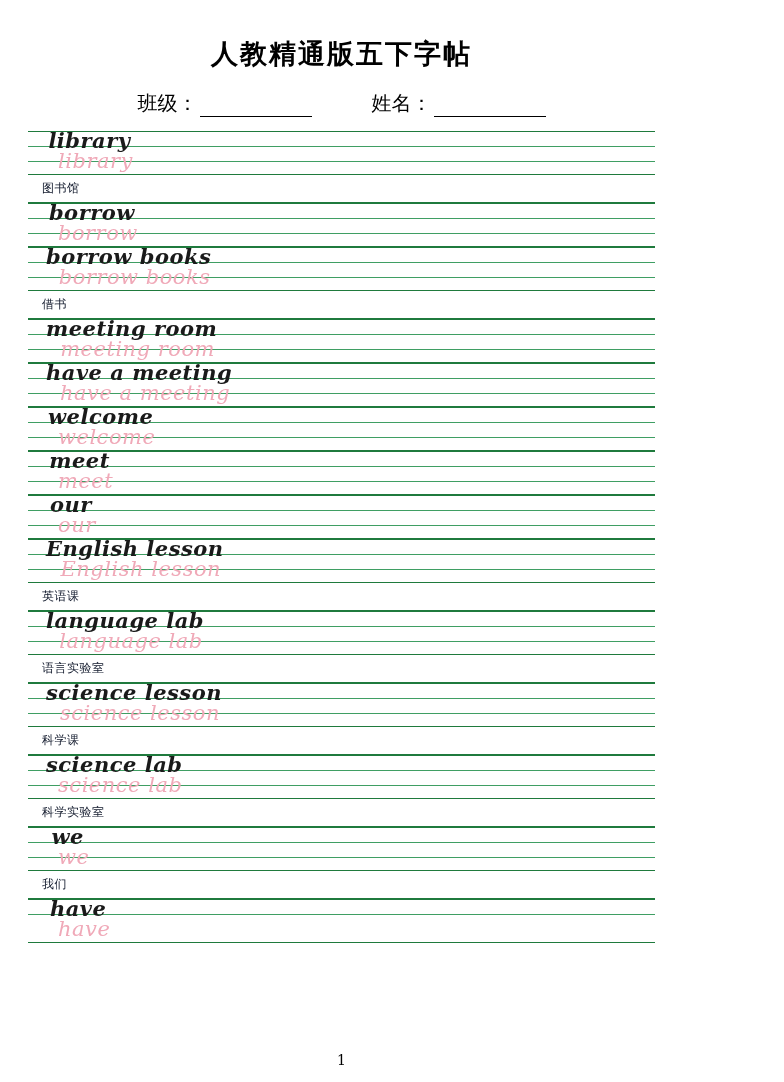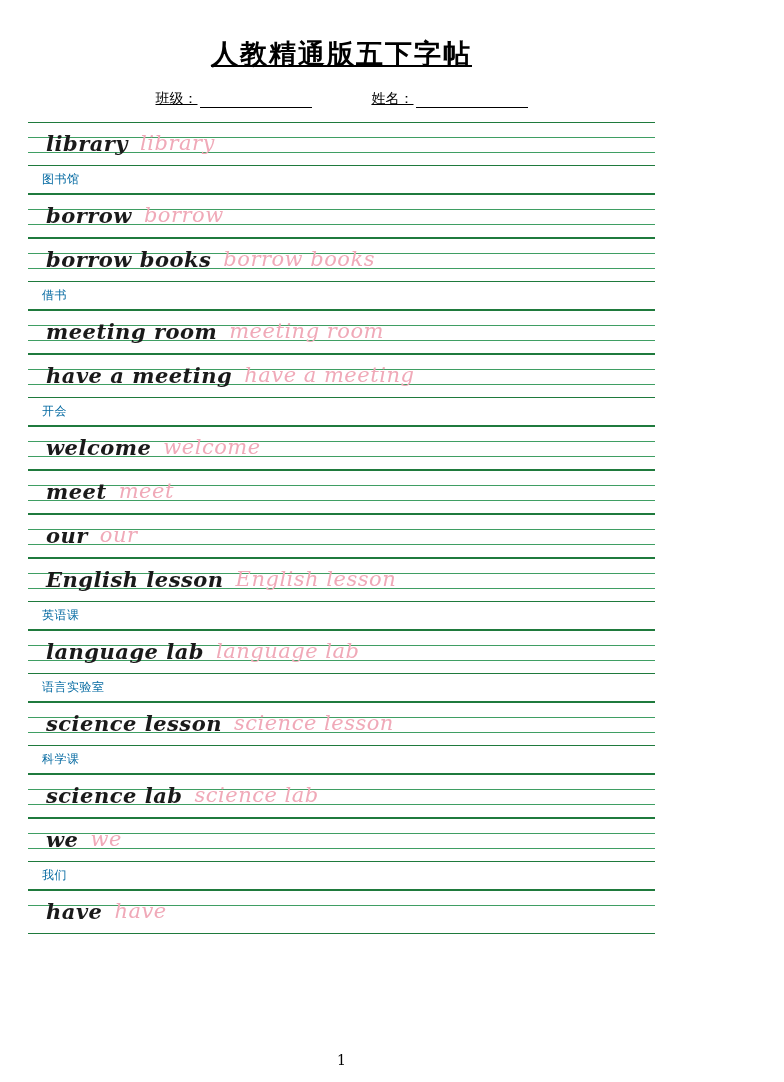--- a/index.html
+++ b/index.html
@@ -12,40 +12,39 @@
     height: 1082px;
     font-family: "Liberation Serif", serif;
     position: relative;
     overflow: hidden;
   }
   .page {
     width: 683px;
     height: 1082px;
     position: relative;
     box-sizing: border-box;
-    text-decoration: underline;
   }
   .title {
     text-align: center;
     font-family: "DejaVu Serif", serif;
     font-size: 27px;
     font-weight: 600;
     letter-spacing: 2px;
     color: #000;
     padding-top: 38px;
     line-height: 1.2;
   }
   .meta-row {
     display: flex;
     justify-content: center;
     align-items: flex-end;
     gap: 60px;
     margin-top: 20px;
     font-family: "DejaVu Serif", serif;
-    font-size: 14px;
+    font-size: 20px;
     color: #000;
   }
   .meta-item {
     display: flex;
     align-items: flex-end;
     white-space: nowrap;
   }
   .meta-label { margin-right: 2px; }
   .meta-blank {
     display: inline-block;
@@ -82,20 +81,21 @@
     left: 18px;
     top: -2px;
     height: 44px;
     display: flex;
     align-items: center;
     white-space: nowrap;
     font-family: "DejaVu Serif", serif;
     font-style: italic;
     font-size: 21px;
     line-height: 1;
+    flex-direction: column;
   }
   .word-dark {
     color: #1a1a1a;
     font-weight: 600;
     letter-spacing: 0.5px;
   }
   .word-trace {
     color: #f0a9b8;
     font-weight: 500;
     letter-spacing: 0.5px;
@@ -106,21 +106,21 @@
     height: 28px;
     box-sizing: border-box;
     border-bottom: 1.6px solid #1f7a3d;
   }
   .translation .cn {
     position: absolute;
     left: 14px;
     top: 5px;
     font-family: "DejaVu Serif", serif;
     font-size: 12px;
-    color: #0369a1;
+    color: #0f172a;
     letter-spacing: 0.5px;
   }
   .page-number {
     position: absolute;
     bottom: 14px;
     left: 0;
     right: 0;
     text-align: center;
     font-family: "DejaVu Serif", serif;
     font-size: 14px;
@@ -194,23 +194,20 @@
       </div>
       <div class="entry">
         <div class="staff">
           <div class="inner-line l1"></div>
           <div class="inner-line l2"></div>
           <div class="words">
             <span class="word-dark">have a meeting</span>
             <span class="word-trace">have a meeting</span>
           </div>
         </div>
-        <div class="translation">
-          <span class="cn">开会</span>
-        </div>
       </div>
       <div class="entry">
         <div class="staff">
           <div class="inner-line l1"></div>
           <div class="inner-line l2"></div>
           <div class="words">
             <span class="word-dark">welcome</span>
             <span class="word-trace">welcome</span>
           </div>
         </div>
@@ -276,20 +273,23 @@
       </div>
       <div class="entry">
         <div class="staff">
           <div class="inner-line l1"></div>
           <div class="inner-line l2"></div>
           <div class="words">
             <span class="word-dark">science lab</span>
             <span class="word-trace">science lab</span>
           </div>
         </div>
+        <div class="translation">
+          <span class="cn">科学实验室</span>
+        </div>
       </div>
       <div class="entry">
         <div class="staff">
           <div class="inner-line l1"></div>
           <div class="inner-line l2"></div>
           <div class="words">
             <span class="word-dark">we</span>
             <span class="word-trace">we</span>
           </div>
         </div>

